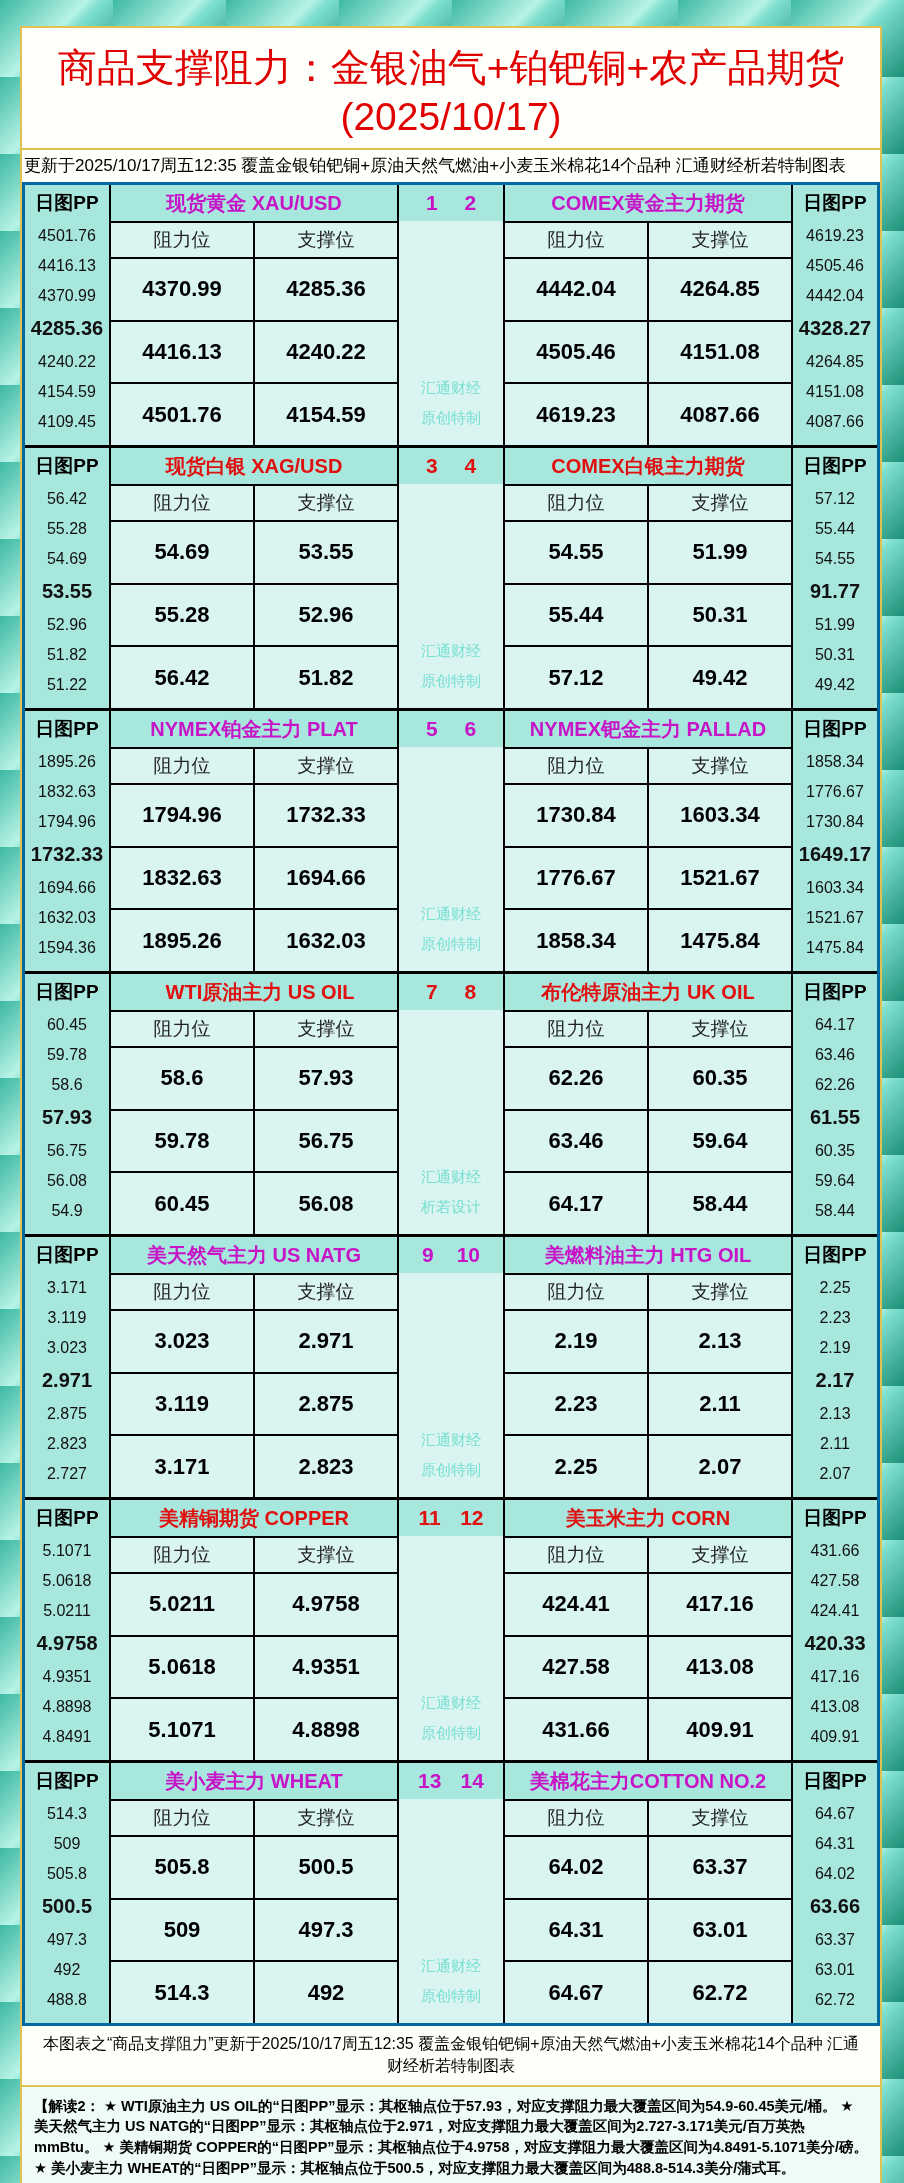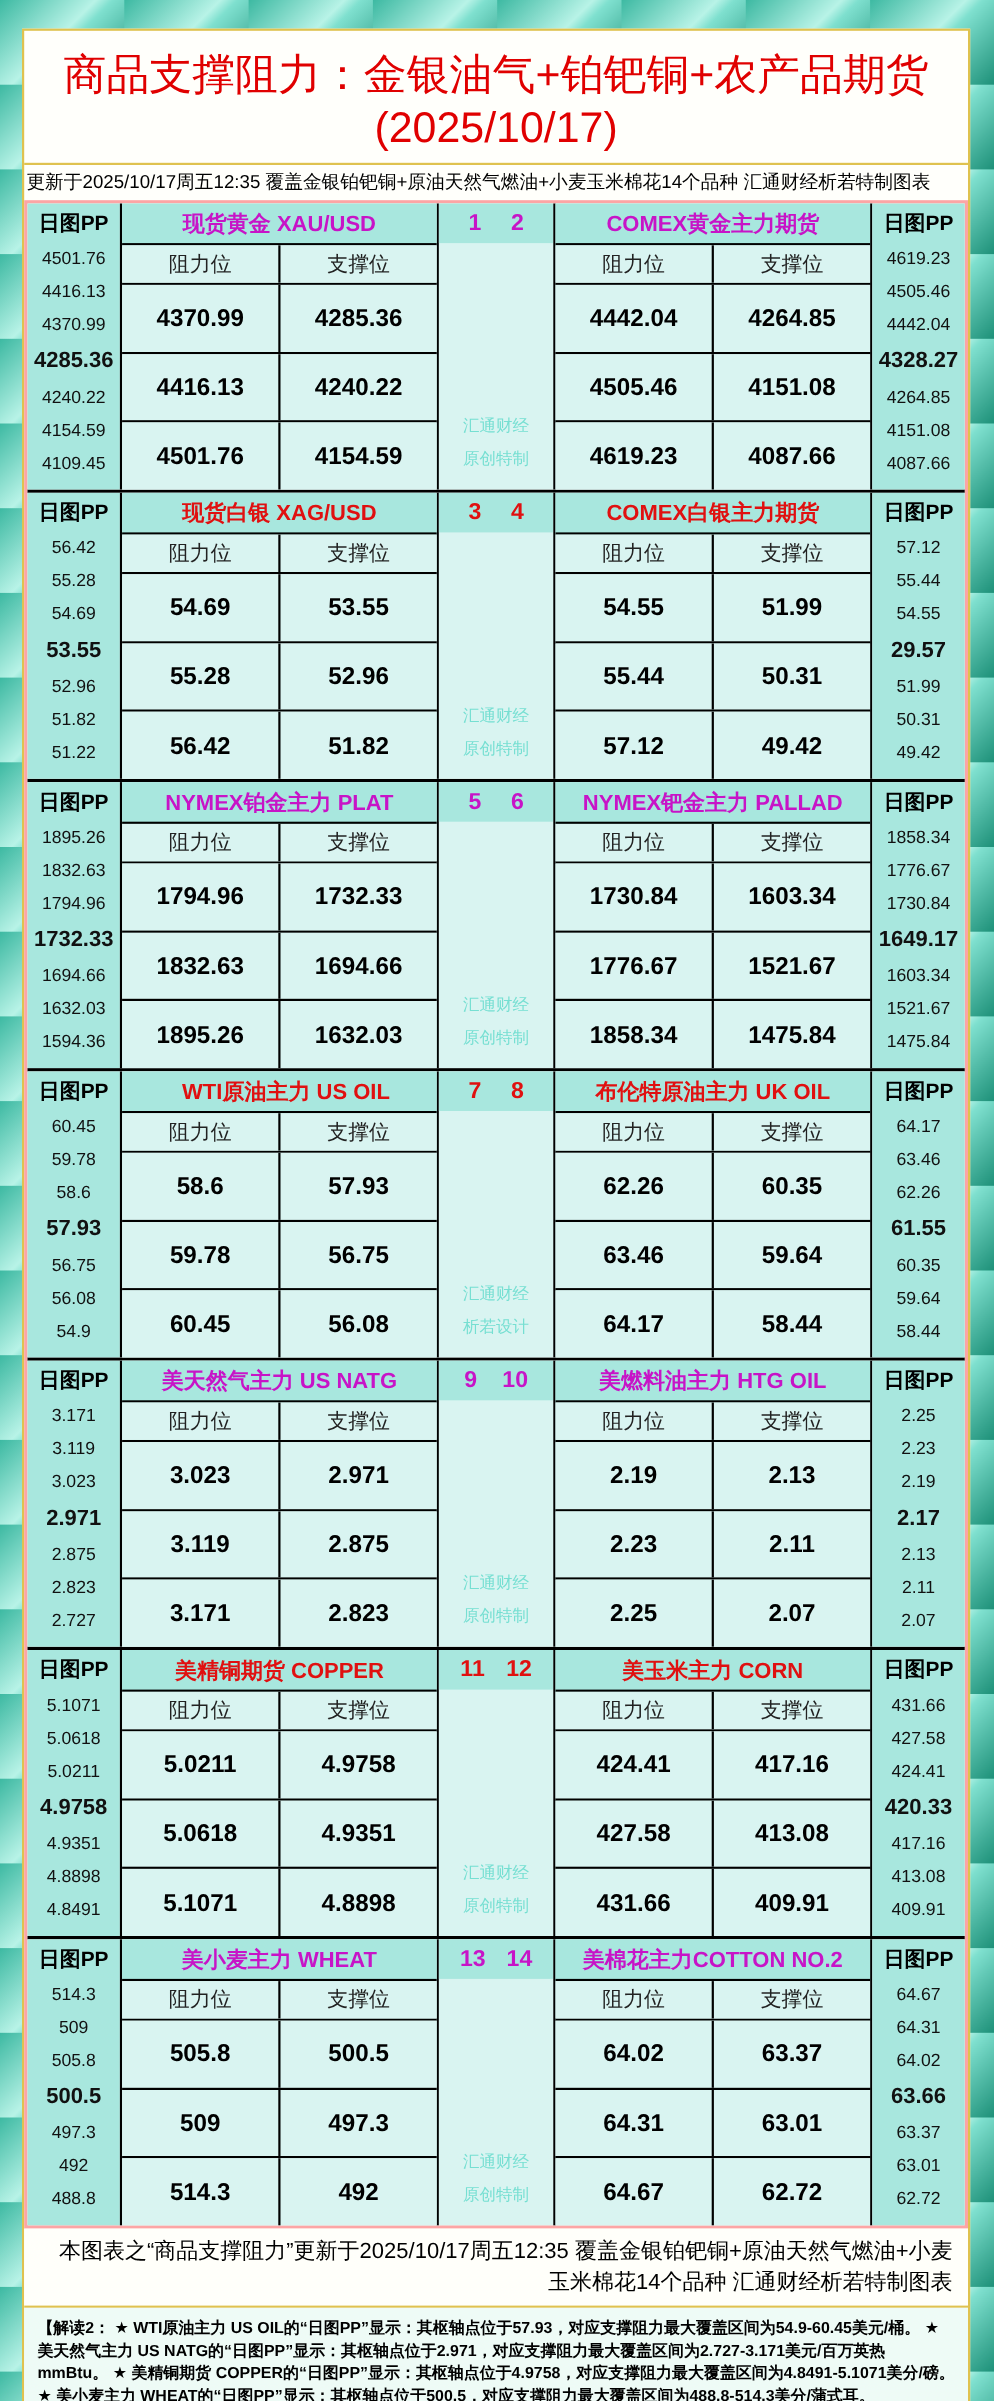--- a/index.html
+++ b/index.html
@@ -15,21 +15,21 @@
     border:2px solid #dfc24f;background:#fffffb;
   }
   .title{
     text-align:center;color:#e00000;font-weight:normal;font-size:39px;
     padding:13px 4px 9px;border-bottom:2px solid #dfc24f;letter-spacing:0px;
   }
   .subtitle{
     text-align:left;color:#000;font-size:17px;font-weight:500;
     padding:4px 2px 5px;
   }
-  .grid{border:3px solid #fca5a5;}
+  .grid{border:3px solid #0369a1;}
   .block{display:flex;height:260px;}
   .block + .block{border-top:3px solid #000;}
   .pp-col{width:84px;background:#a8e7de;display:flex;flex-direction:column;}
   .pp-head{height:36px;display:flex;align-items:center;justify-content:center;
     font-size:19px;font-weight:600;color:#000;}
   .pp-vals{flex:1;display:flex;flex-direction:column;justify-content:space-around;
     align-items:center;padding-bottom:8px;}
   .pp-val{font-size:16px;color:#111;}
   .pp-val.pivot{font-size:20px;font-weight:bold;}
   .tbl-col{width:290px;box-sizing:border-box;border-left:2px solid #000;border-right:2px solid #000;
@@ -45,21 +45,21 @@
   .val-row + .val-row{border-top:2px solid #000;}
   .val-cell{flex:1;display:flex;align-items:center;justify-content:center;
     font-size:22px;font-weight:bold;color:#000;background:#d9f4f1;}
   .val-cell + .val-cell{border-left:2px solid #000;}
   .mid-col{flex:1;display:flex;flex-direction:column;background:#d9f4f1;}
   .mid-head{height:36px;background:#a8e7de;display:flex;align-items:center;
     justify-content:space-evenly;font-size:21px;font-weight:bold;}
   .mid-space{flex:1;}
   .mid-wm{padding:0 0 12px;text-align:center;color:#76dfd2;font-size:15px;line-height:2.0;}
   .note{
-    background:#fffffa;text-align:right;font-size:20px;color:#000;
+    background:#fffffa;text-align:center;font-size:16px;color:#000;
     padding:7px 14px;border-bottom:2px solid #dfc24f;line-height:1.4;font-weight:500;
   }
   .notes{background:#eefbf6;padding:9px 12px 14px;position:relative;}
   .notes p{margin:0;font-size:14.5px;font-weight:600;color:#000;line-height:1.42;}
   .notes p + p{border-top:1px dashed #8a8a8a;margin-top:7px;padding-top:8px;}
 </style>
 </head>
 <body>
 
 <div class="frame">
@@ -204,21 +204,21 @@
             <div class="val-cell">57.12</div>
             <div class="val-cell">49.42</div>
           </div>
         </div>
     <div class="pp-col pp-right">
       <div class="pp-head">日图PP</div>
       <div class="pp-vals">
             <div class="pp-val">57.12</div>
             <div class="pp-val">55.44</div>
             <div class="pp-val">54.55</div>
-            <div class="pp-val pivot">29.57</div>
+            <div class="pp-val pivot">91.77</div>
             <div class="pp-val">51.99</div>
             <div class="pp-val">50.31</div>
             <div class="pp-val">49.42</div>
           </div>
     </div>
   </div>
 
   <div class="block">
     <div class="pp-col pp-left">
       <div class="pp-head">日图PP</div>

